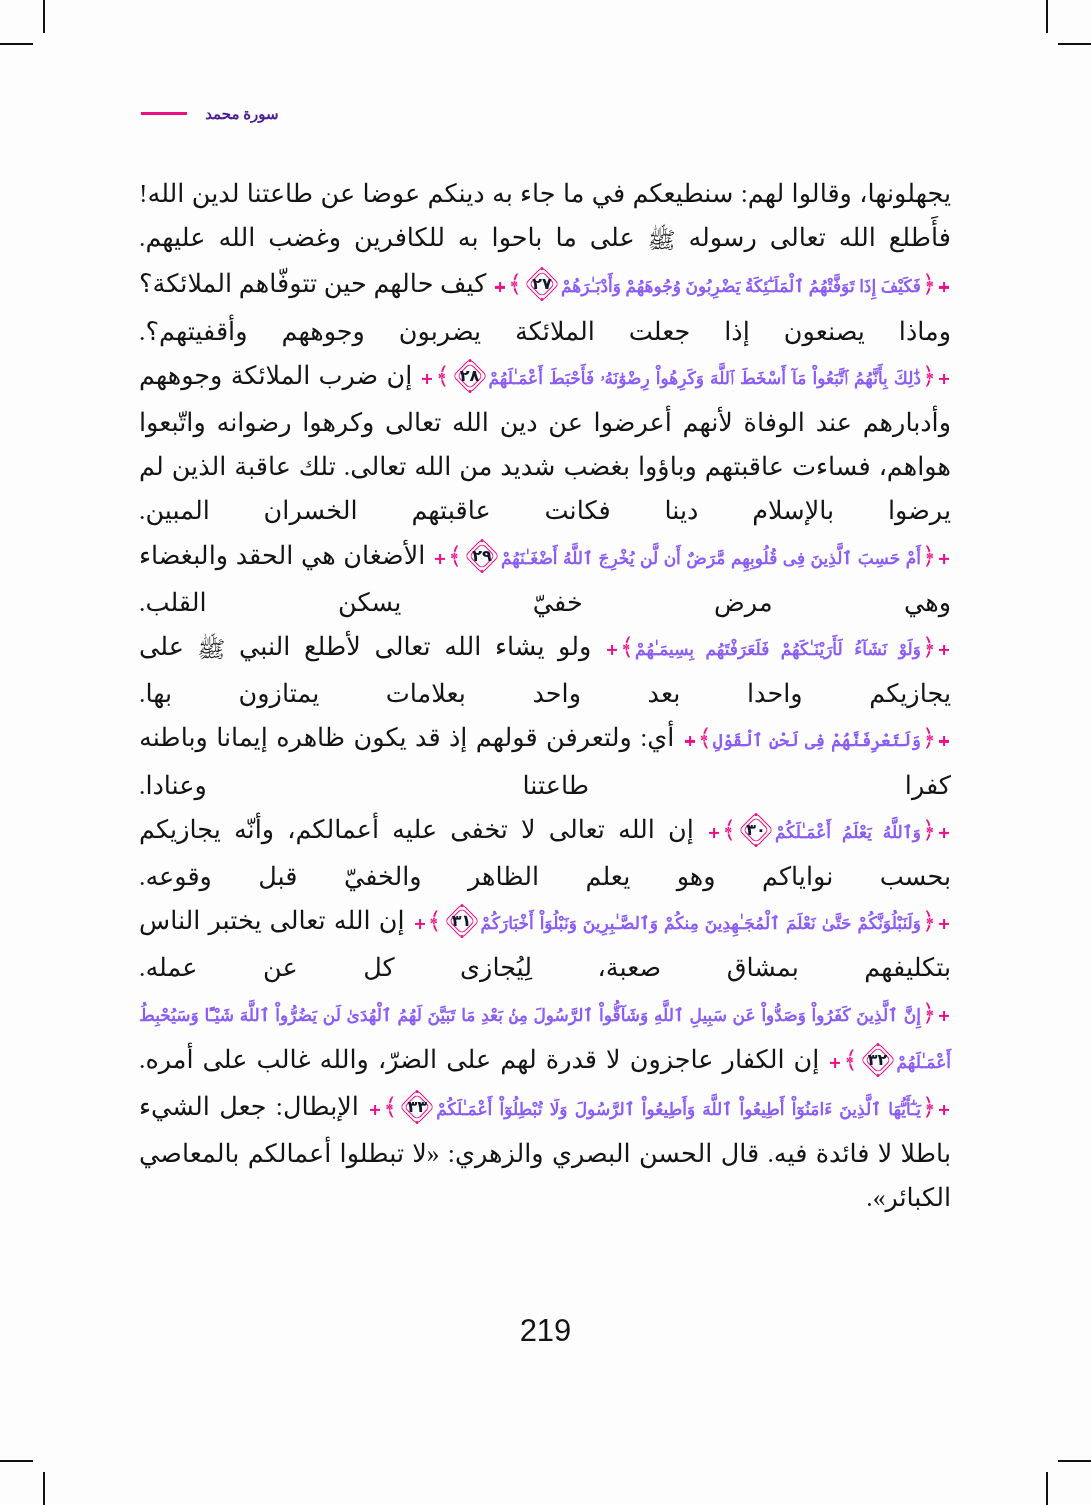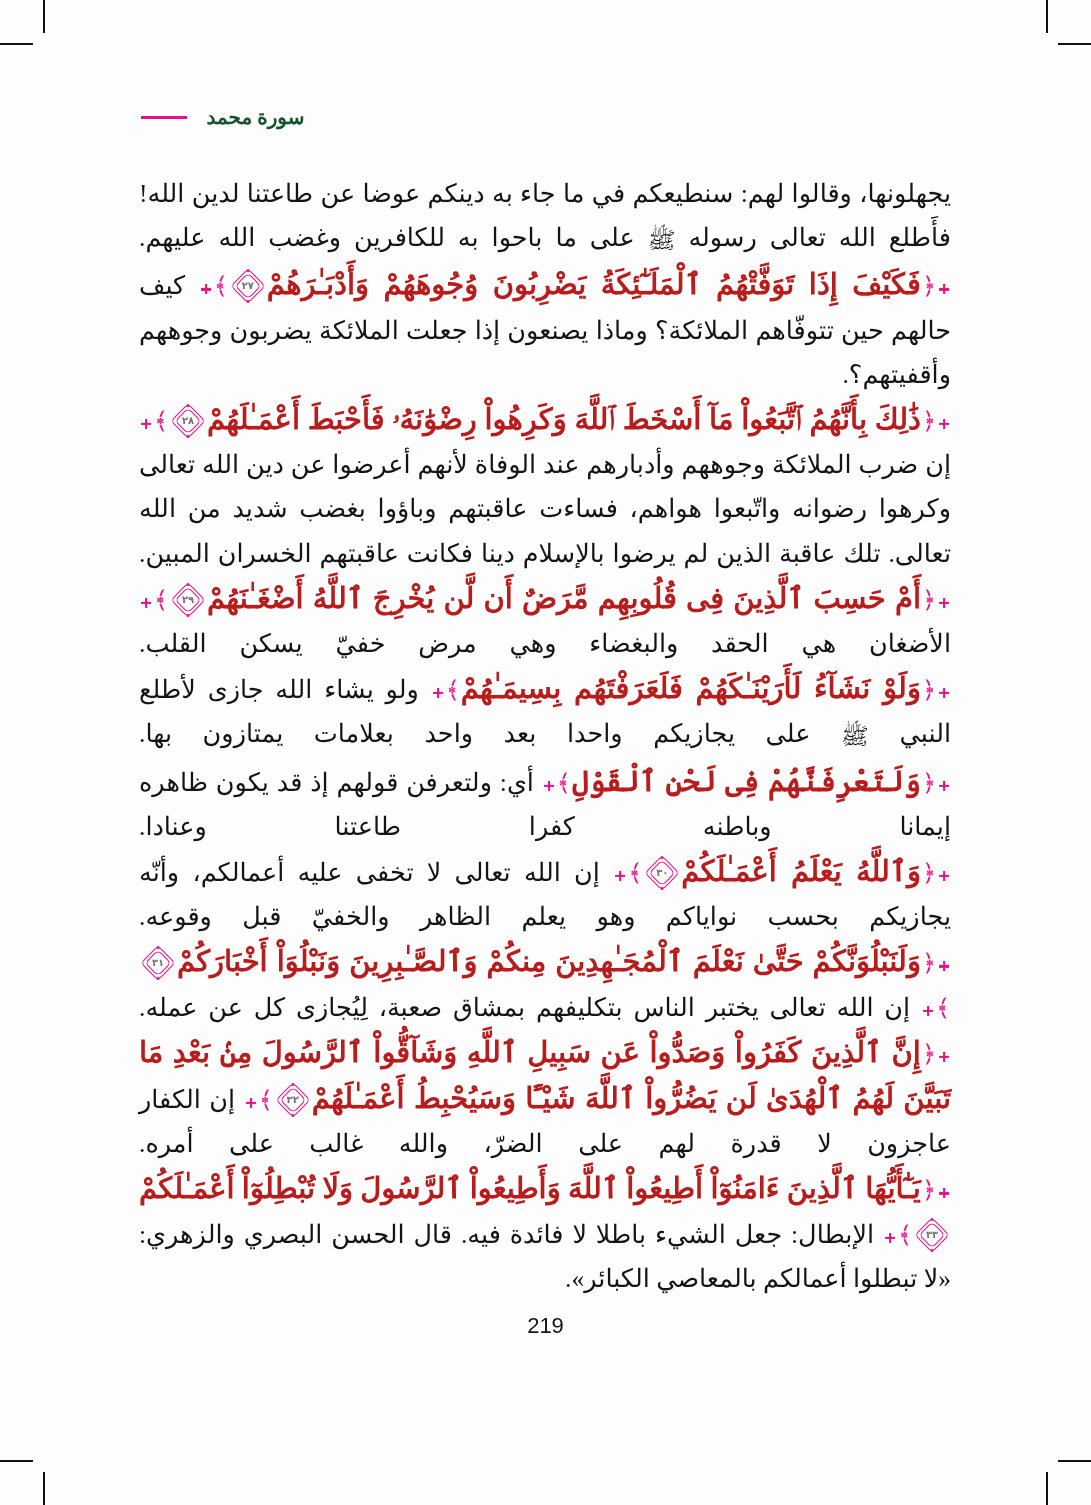--- a/index.html
+++ b/index.html
@@ -35,22 +35,22 @@
   .crop-br-h { right: 0px;  bottom: 43px; }
 
   
   .header {
     position: absolute;
     top: 104px;
     right: 140px;
     width: 810px;
     text-align: left;
     direction: rtl;
-    color: #14532d;
-    font-size: 20px;
+    color: #4c1d95;
+    font-size: 15px;
     font-weight: bold;
     letter-spacing: 0.5px;
     white-space: nowrap;
   }
   .header .rule {
     display: inline-block;
     width: 46px;
     height: 3px;
     background: #ec0e84;
     vertical-align: middle;
@@ -80,23 +80,23 @@
     margin: 0;
     text-align: justify;
     text-align-last: justify;
   }
   .para.last-right {
     text-align-last: right;
   }
 
   
   .ayah {
-    color: #b91c1c;
+    color: #8b5cf6;
     font-weight: bold;
-    font-size: 29px;
+    font-size: 17px;
     letter-spacing: -0.4px;
   }
   .brace {
     color: #ec0e84;
     font-size: 24px;
     font-weight: normal;
     padding: 0 1px;
   }
 
   
@@ -129,22 +129,22 @@
   }
   .ayah-num .pip-top { top: 0px; }
   .ayah-num .pip-bot { bottom: 0px; }
   .ayah-num .numtext {
     position: absolute;
     left: 0; top: 0;
     width: 100%; height: 100%;
     display: flex;
     align-items: center;
     justify-content: center;
-    color: #737373;
-    font-size: 10px;
+    color: #0f172a;
+    font-size: 16px;
     font-weight: bold;
     line-height: 1;
     font-family: "DejaVu Sans", sans-serif;
   }
 
   
   .salawat {
     font-family: "DejaVu Sans", "Liberation Sans", sans-serif;
     font-size: 23px;
     color: #141414;
@@ -172,21 +172,21 @@
   .flower::after { transform: translate(-50%, -50%) rotate(90deg); }
 
   
   .folio {
     position: absolute;
     left: 0;
     right: 0;
     top: 1313px;
     text-align: center;
     color: #141414;
-    font-size: 22px;
+    font-size: 31px;
     font-family: "Liberation Sans", sans-serif;
   }
 </style>
 </head>
 <body>
 
 <div class="page">
 
   <div class="crop crop-v crop-tl-v"></div>
   <div class="crop crop-h crop-tl-h"></div>
@@ -200,21 +200,21 @@
   <div class="header">
     <span class="htitle">سورة محمد</span>
     <span class="rule"></span>
   </div>
 
   <div class="column" id="body-column">
       <p class="para"><span>يجهلونها، وقالوا لهم: سنطيعكم في ما جاء به دينكم عوضا عن طاعتنا لدين الله! فأَطلع الله تعالى رسوله </span><span class="salawat">ﷺ</span><span> على ما باحوا به للكافرين وغضب الله عليهم.</span></p>
       <p class="para"><span class="flower"></span><span class="brace">﴿</span><span class="ayah">فَكَيْفَ إِذَا تَوَفَّتْهُمُ ٱلْمَلَـٰٓئِكَةُ يَضْرِبُونَ وُجُوهَهُمْ وَأَدْبَـٰرَهُمْ</span><span class="ayah-num"><span class="ring-outer"></span><span class="ring-inner"></span><span class="pip pip-top"></span><span class="pip pip-bot"></span><span class="numtext">٢٧</span></span><span class="brace">﴾</span><span class="flower"></span><span> كيف حالهم حين تتوفّاهم الملائكة؟ وماذا يصنعون إذا جعلت الملائكة يضربون وجوههم وأقفيتهم؟.</span></p>
       <p class="para"><span class="flower"></span><span class="brace">﴿</span><span class="ayah">ذَٰلِكَ بِأَنَّهُمُ ٱتَّبَعُواْ مَآ أَسْخَطَ ٱللَّهَ وَكَرِهُواْ رِضْوَٰنَهُۥ فَأَحْبَطَ أَعْمَـٰلَهُمْ</span><span class="ayah-num"><span class="ring-outer"></span><span class="ring-inner"></span><span class="pip pip-top"></span><span class="pip pip-bot"></span><span class="numtext">٢٨</span></span><span class="brace">﴾</span><span class="flower"></span><span> إن ضرب الملائكة وجوههم وأدبارهم عند الوفاة لأنهم أعرضوا عن دين الله تعالى وكرهوا رضوانه واتّبعوا هواهم، فساءت عاقبتهم وباؤوا بغضب شديد من الله تعالى. تلك عاقبة الذين لم يرضوا بالإسلام دينا فكانت عاقبتهم الخسران المبين.</span></p>
       <p class="para"><span class="flower"></span><span class="brace">﴿</span><span class="ayah">أَمْ حَسِبَ ٱلَّذِينَ فِى قُلُوبِهِم مَّرَضٌ أَن لَّن يُخْرِجَ ٱللَّهُ أَضْغَـٰنَهُمْ</span><span class="ayah-num"><span class="ring-outer"></span><span class="ring-inner"></span><span class="pip pip-top"></span><span class="pip pip-bot"></span><span class="numtext">٢٩</span></span><span class="brace">﴾</span><span class="flower"></span><span> الأضغان هي الحقد والبغضاء وهي مرض خفيّ يسكن القلب.</span></p>
-      <p class="para"><span class="flower"></span><span class="brace">﴿</span><span class="ayah">وَلَوْ نَشَآءُ لَأَرَيْنَـٰكَهُمْ فَلَعَرَفْتَهُم بِسِيمَـٰهُمْ</span><span class="brace">﴾</span><span class="flower"></span><span> ولو يشاء الله جازى لأطلع النبي </span><span class="salawat">ﷺ</span><span> على يجازيكم واحدا بعد واحد بعلامات يمتازون بها.</span></p>
+      <p class="para"><span class="flower"></span><span class="brace">﴿</span><span class="ayah">وَلَوْ نَشَآءُ لَأَرَيْنَـٰكَهُمْ فَلَعَرَفْتَهُم بِسِيمَـٰهُمْ</span><span class="brace">﴾</span><span class="flower"></span><span> ولو يشاء الله تعالى لأطلع النبي </span><span class="salawat">ﷺ</span><span> على يجازيكم واحدا بعد واحد بعلامات يمتازون بها.</span></p>
       <p class="para"><span class="flower"></span><span class="brace">﴿</span><span class="ayah">وَلَتَعْرِفَنَّهُمْ فِى لَحْنِ ٱلْقَوْلِ</span><span class="brace">﴾</span><span class="flower"></span><span> أي: ولتعرفن قولهم إذ قد يكون ظاهره إيمانا وباطنه كفرا طاعتنا وعنادا.</span></p>
       <p class="para"><span class="flower"></span><span class="brace">﴿</span><span class="ayah">وَٱللَّهُ يَعْلَمُ أَعْمَـٰلَكُمْ</span><span class="ayah-num"><span class="ring-outer"></span><span class="ring-inner"></span><span class="pip pip-top"></span><span class="pip pip-bot"></span><span class="numtext">٣٠</span></span><span class="brace">﴾</span><span class="flower"></span><span> إن الله تعالى لا تخفى عليه أعمالكم، وأنّه يجازيكم بحسب نواياكم وهو يعلم الظاهر والخفيّ قبل وقوعه.</span></p>
       <p class="para"><span class="flower"></span><span class="brace">﴿</span><span class="ayah">وَلَنَبْلُوَنَّكُمْ حَتَّىٰ نَعْلَمَ ٱلْمُجَـٰهِدِينَ مِنكُمْ وَٱلصَّـٰبِرِينَ وَنَبْلُوَاْ أَخْبَارَكُمْ</span><span class="ayah-num"><span class="ring-outer"></span><span class="ring-inner"></span><span class="pip pip-top"></span><span class="pip pip-bot"></span><span class="numtext">٣١</span></span><span class="brace">﴾</span><span class="flower"></span><span> إن الله تعالى يختبر الناس بتكليفهم بمشاق صعبة، لِيُجازى كل عن عمله.</span></p>
       <p class="para"><span class="flower"></span><span class="brace">﴿</span><span class="ayah">إِنَّ ٱلَّذِينَ كَفَرُواْ وَصَدُّواْ عَن سَبِيلِ ٱللَّهِ وَشَآقُّواْ ٱلرَّسُولَ مِنۢ بَعْدِ مَا تَبَيَّنَ لَهُمُ ٱلْهُدَىٰ لَن يَضُرُّواْ ٱللَّهَ شَيْـًٔا وَسَيُحْبِطُ أَعْمَـٰلَهُمْ</span><span class="ayah-num"><span class="ring-outer"></span><span class="ring-inner"></span><span class="pip pip-top"></span><span class="pip pip-bot"></span><span class="numtext">٣٢</span></span><span class="brace">﴾</span><span class="flower"></span><span> إن الكفار عاجزون لا قدرة لهم على الضرّ، والله غالب على أمره.</span></p>
       <p class="para last-right"><span class="flower"></span><span class="brace">﴿</span><span class="ayah">يَـٰٓأَيُّهَا ٱلَّذِينَ ءَامَنُوٓاْ أَطِيعُواْ ٱللَّهَ وَأَطِيعُواْ ٱلرَّسُولَ وَلَا تُبْطِلُوٓاْ أَعْمَـٰلَكُمْ</span><span class="ayah-num"><span class="ring-outer"></span><span class="ring-inner"></span><span class="pip pip-top"></span><span class="pip pip-bot"></span><span class="numtext">٣٣</span></span><span class="brace">﴾</span><span class="flower"></span><span> الإبطال: جعل الشيء باطلا لا فائدة فيه. قال الحسن البصري والزهري: «لا تبطلوا أعمالكم بالمعاصي الكبائر».</span></p>
     </div>
 
   <div class="folio">219</div>
 
 </div>

